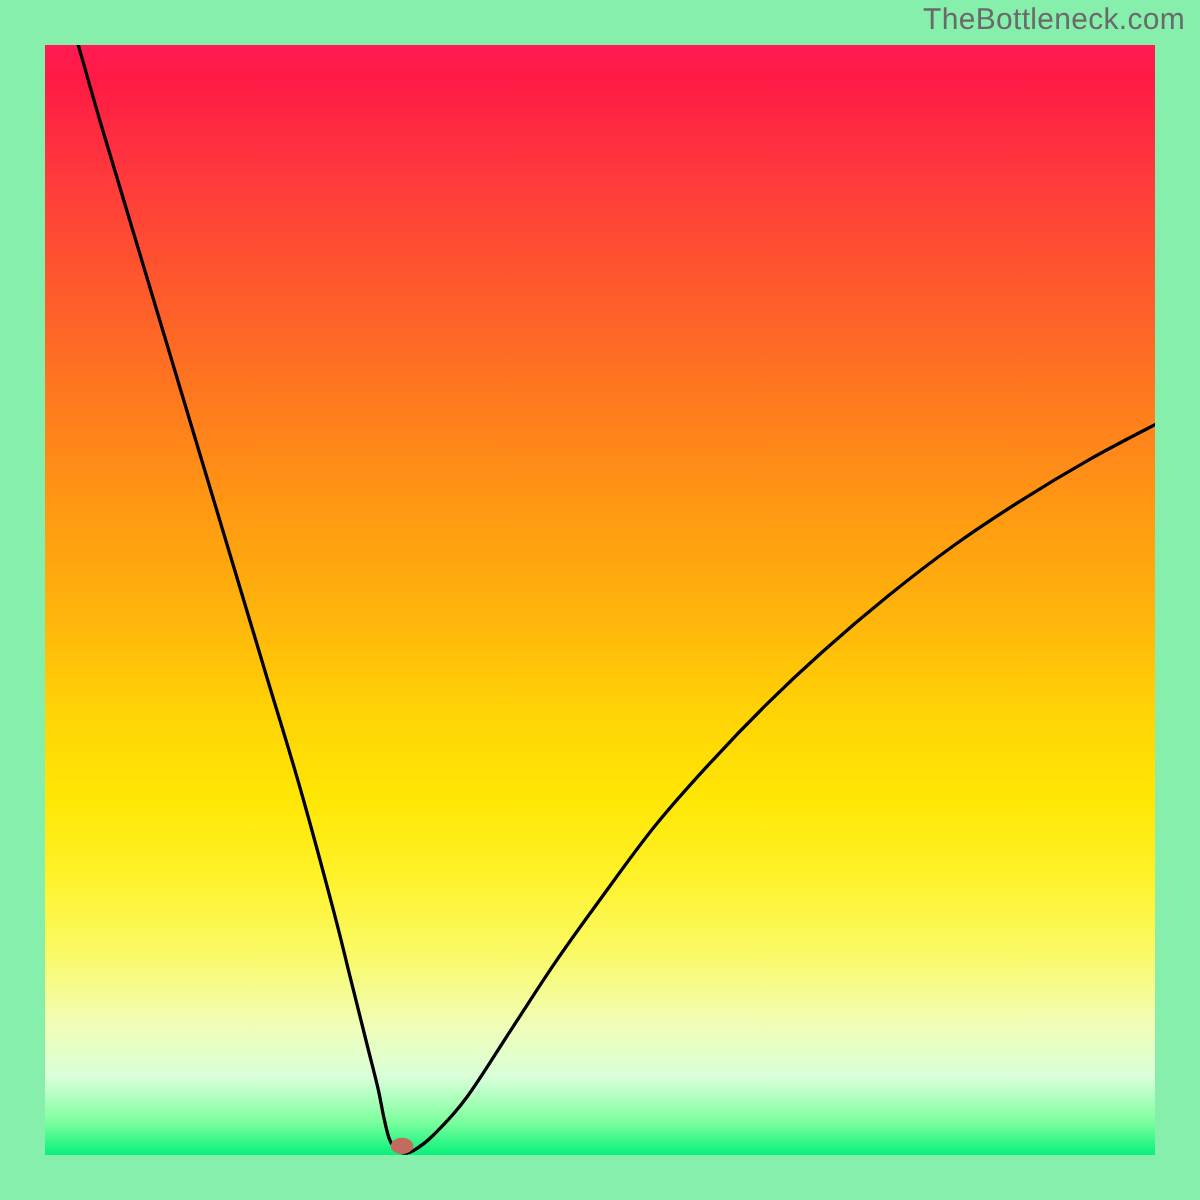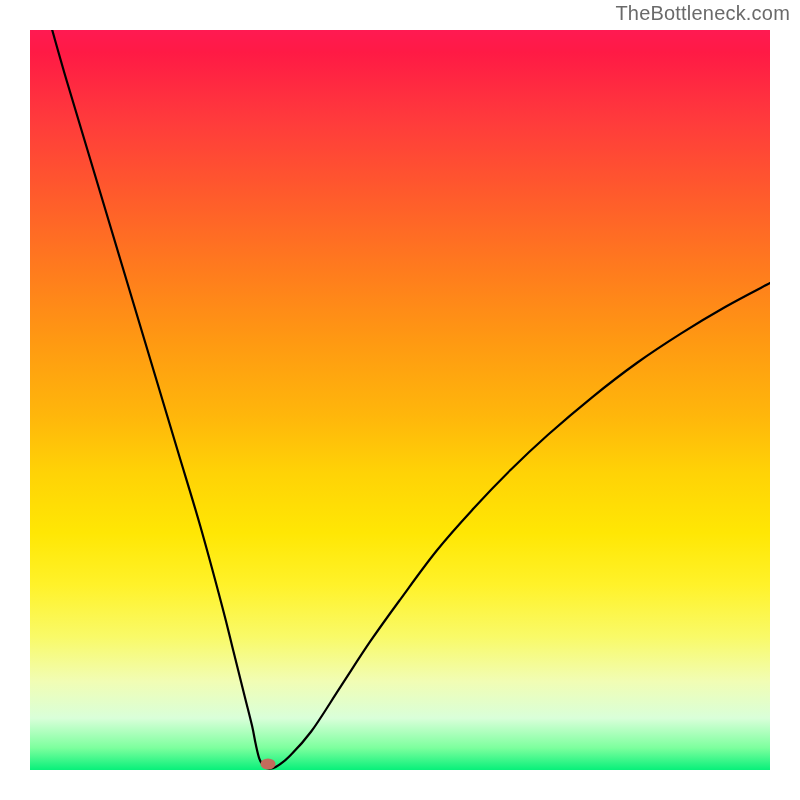--- a/index.html
+++ b/index.html
@@ -8,21 +8,21 @@
     width: 800px;
     height: 800px;
     background: #000;
     overflow: hidden;
     font-family: Arial, Helvetica, sans-serif;
   }
   .frame {
     position: relative;
     width: 800px;
     height: 800px;
-    background: #ffffff;
+    background: #86efac;
   }
   .watermark {
     position: absolute;
     top: 2px;
     right: 10px;
     color: #6a6a6a;
     font-size: 20px;
     letter-spacing: 0.2px;
     font-weight: 400;
     z-index: 5;

